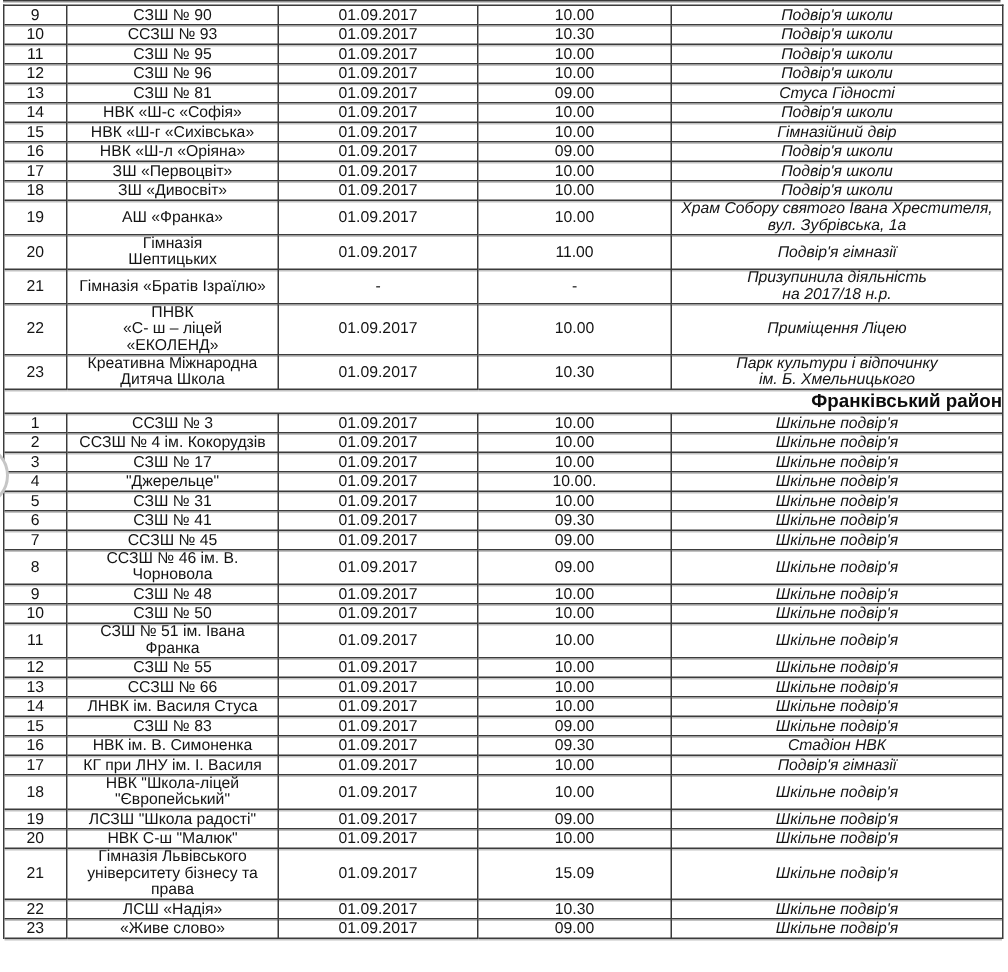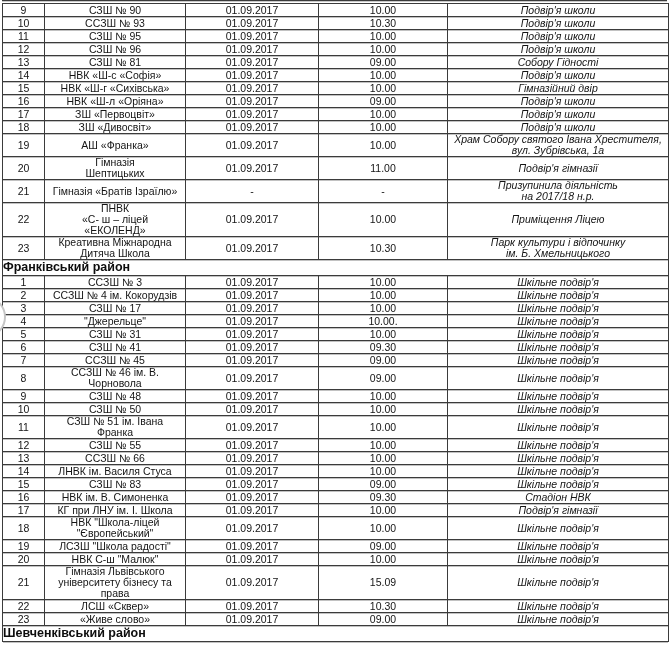--- a/index.html
+++ b/index.html
@@ -47,21 +47,21 @@
     overflow: hidden;
     word-wrap: break-word;
   }
   td.cell:last-child { border-right: none; font-style: italic; }
   td.section-header {
     height: 15px;
     line-height: 15px;
     font-size: 12.5px;
     font-weight: bold;
     color: #0d0d0d;
-    text-align: left;
+    text-align: right;
     vertical-align: middle;
     padding: 0;
     border-bottom: 1px solid #3b3b3b;
     box-shadow: 0 1px 0 rgba(173,173,173,0.75);
     white-space: nowrap;
     overflow: hidden;
   }
   .edge-circle {
     position: absolute;
     left: -36px; top: 296px;
@@ -113,21 +113,21 @@
           <td class="cell">СЗШ № 96</td>
           <td class="cell">01.09.2017</td>
           <td class="cell">10.00</td>
           <td class="cell">Подвір'я школи</td>
         </tr>
         <tr>
           <td class="cell">13</td>
           <td class="cell">СЗШ № 81</td>
           <td class="cell">01.09.2017</td>
           <td class="cell">09.00</td>
-          <td class="cell">Собору Гідності</td>
+          <td class="cell">Стуса Гідності</td>
         </tr>
         <tr>
           <td class="cell">14</td>
           <td class="cell">НВК «Ш-с «Софія»</td>
           <td class="cell">01.09.2017</td>
           <td class="cell">10.00</td>
           <td class="cell">Подвір'я школи</td>
         </tr>
         <tr>
           <td class="cell">15</td>
@@ -311,21 +311,21 @@
         </tr>
         <tr>
           <td class="cell">16</td>
           <td class="cell">НВК ім. В. Симоненка</td>
           <td class="cell">01.09.2017</td>
           <td class="cell">09.30</td>
           <td class="cell">Стадіон НВК</td>
         </tr>
         <tr>
           <td class="cell">17</td>
-          <td class="cell">КГ при ЛНУ ім. І. Школа</td>
+          <td class="cell">КГ при ЛНУ ім. І. Василя</td>
           <td class="cell">01.09.2017</td>
           <td class="cell">10.00</td>
           <td class="cell">Подвір'я гімназії</td>
         </tr>
         <tr>
           <td class="cell">18</td>
           <td class="cell">НВК "Школа-ліцей
 "Європейський"</td>
           <td class="cell">01.09.2017</td>
           <td class="cell">10.00</td>
@@ -349,30 +349,27 @@
           <td class="cell">21</td>
           <td class="cell">Гімназія Львівського
 університету бізнесу та
 права</td>
           <td class="cell">01.09.2017</td>
           <td class="cell">15.09</td>
           <td class="cell">Шкільне подвір'я</td>
         </tr>
         <tr>
           <td class="cell">22</td>
-          <td class="cell">ЛСШ «Сквер»</td>
+          <td class="cell">ЛСШ «Надія»</td>
           <td class="cell">01.09.2017</td>
           <td class="cell">10.30</td>
           <td class="cell">Шкільне подвір'я</td>
         </tr>
         <tr>
           <td class="cell">23</td>
           <td class="cell">«Живе слово»</td>
           <td class="cell">01.09.2017</td>
           <td class="cell">09.00</td>
           <td class="cell">Шкільне подвір'я</td>
-        </tr>
-        <tr>
-          <td colspan="5" class="section-header">Шевченківський район</td>
         </tr>
       </tbody>
   </table>
 </div>
 
 </body></html>

